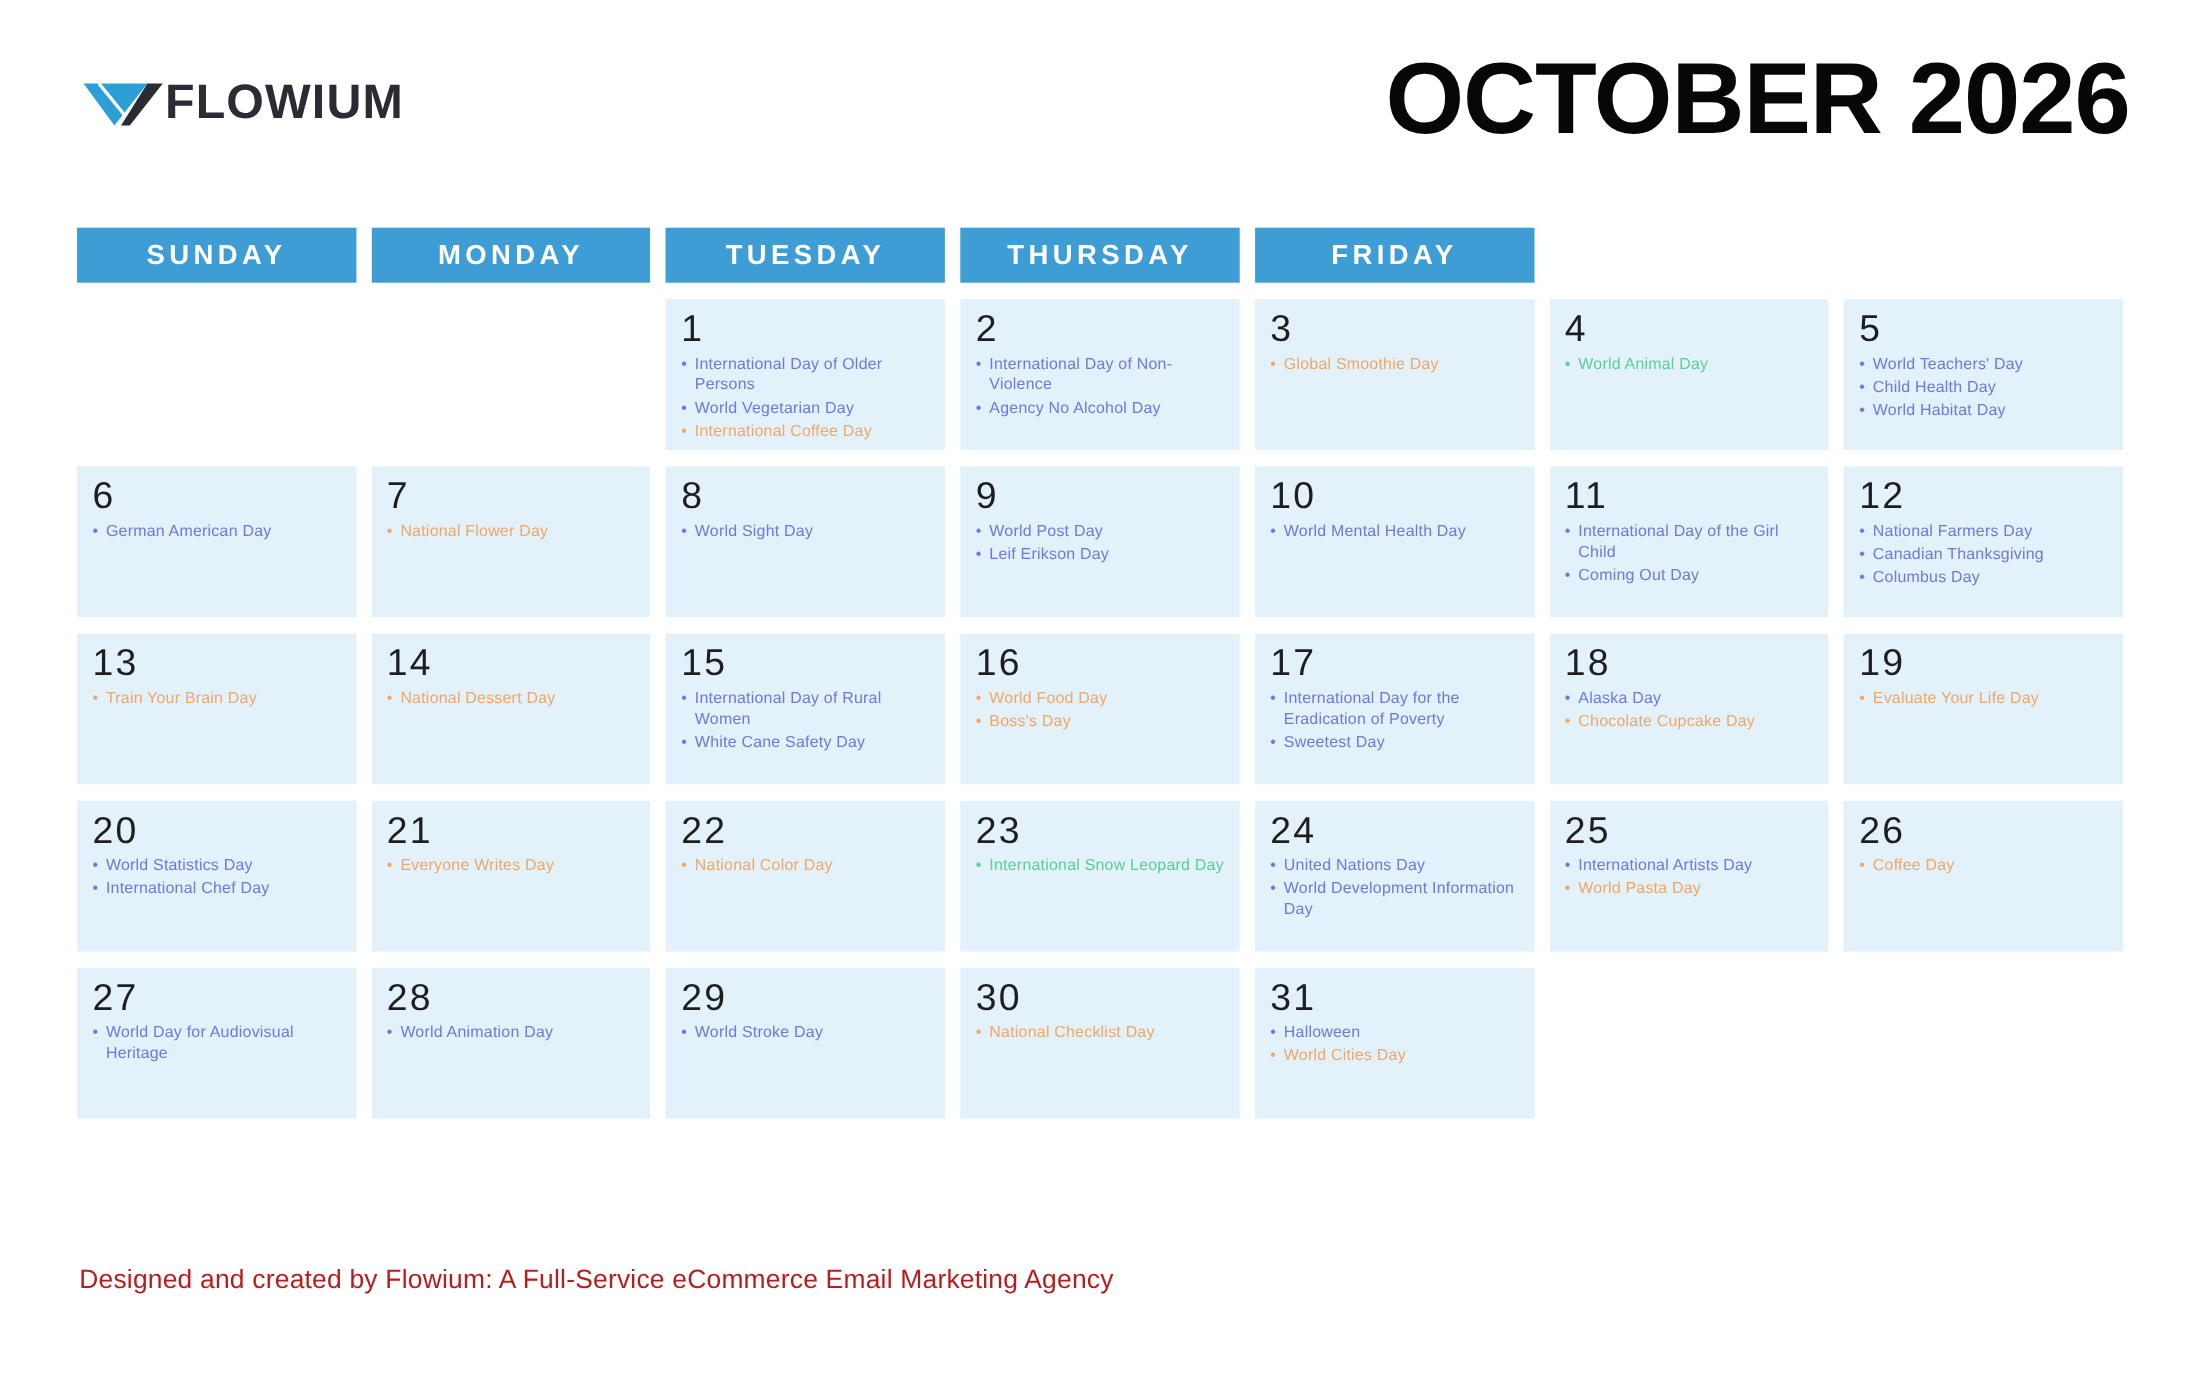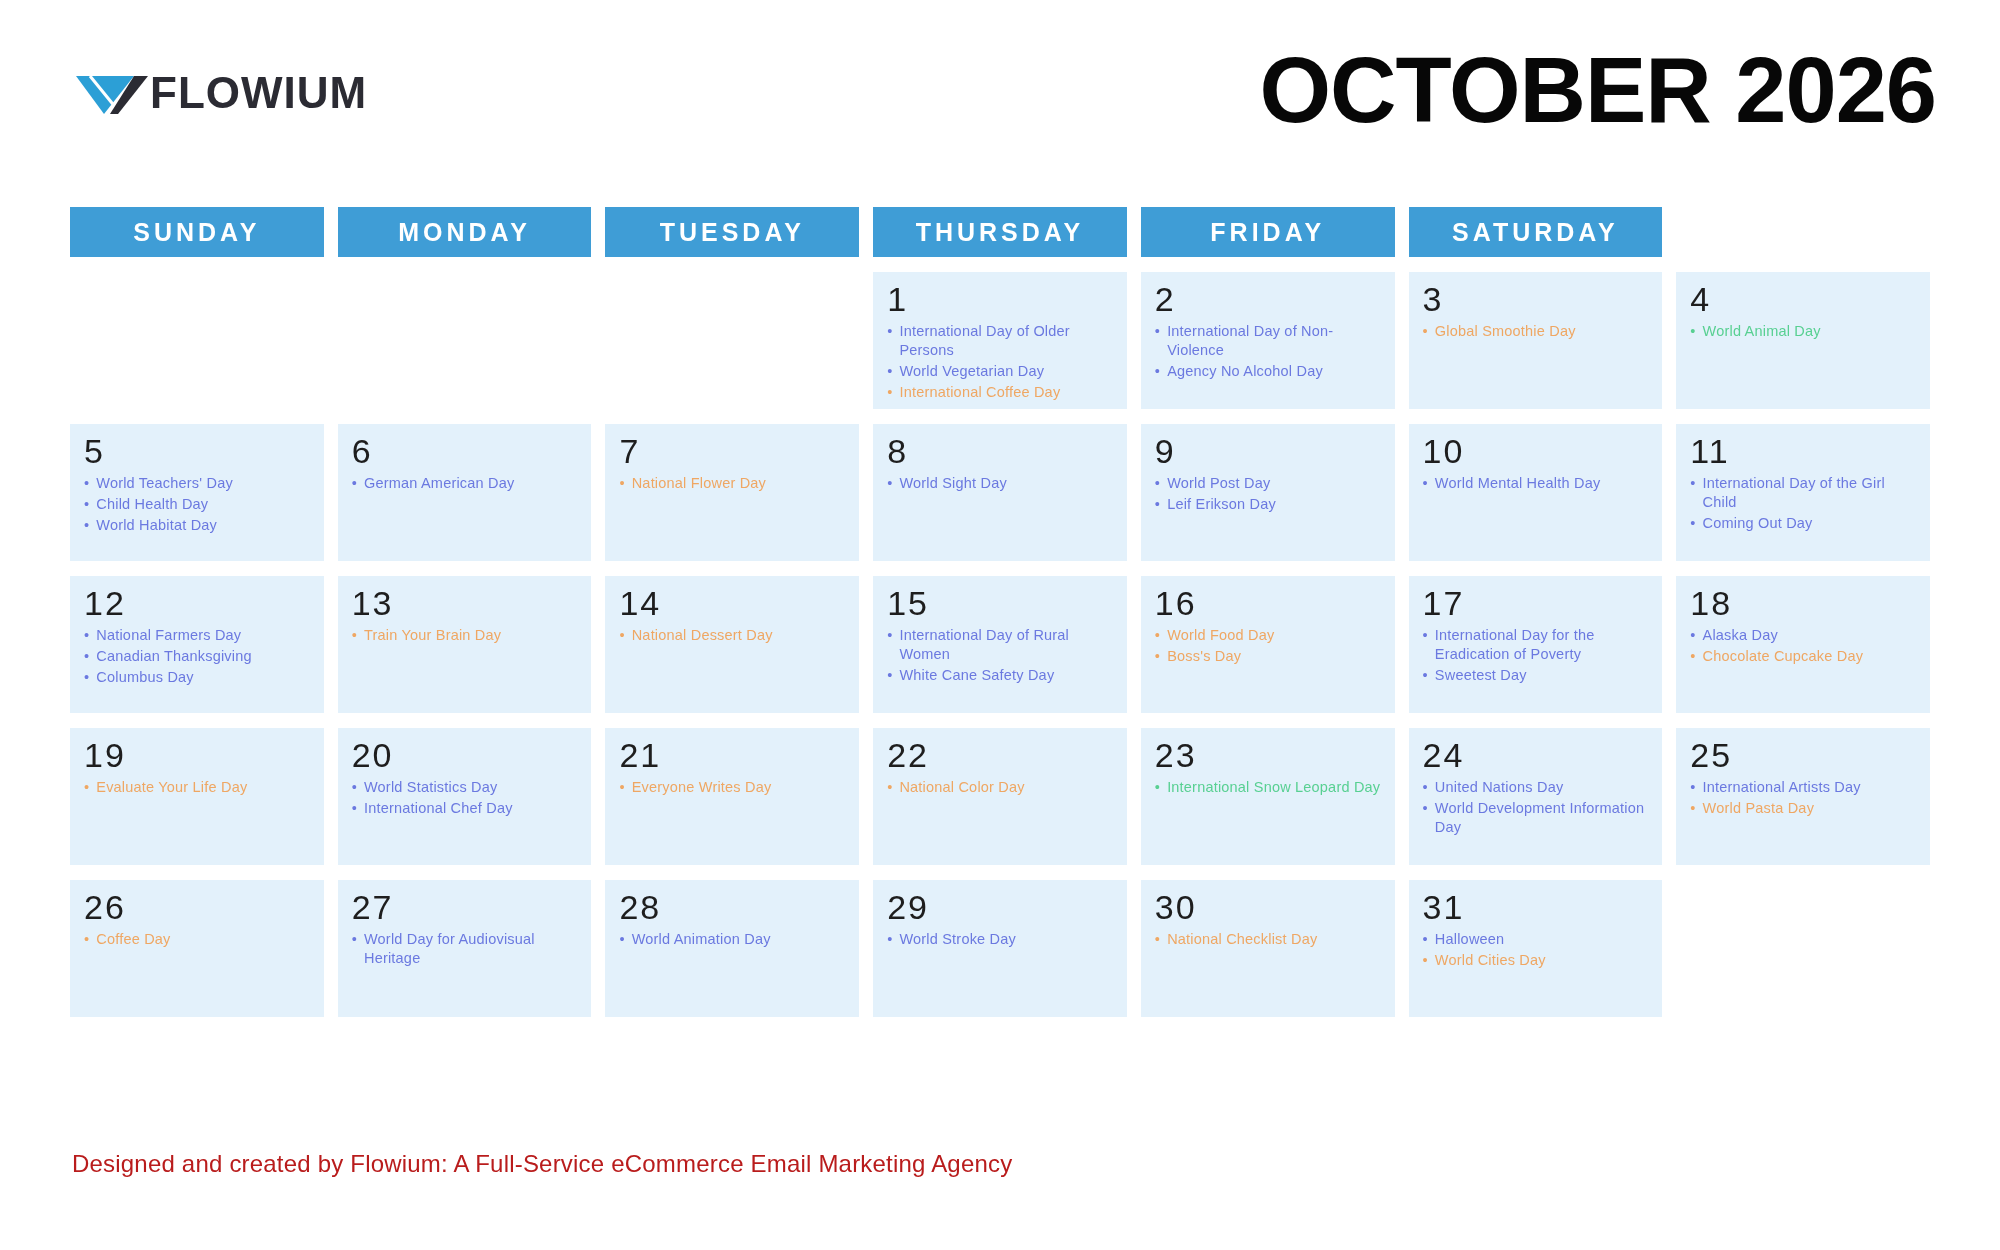--- a/index.html
+++ b/index.html
@@ -81,21 +81,20 @@
   </div>
 
   <div class="page-title">OCTOBER 2026</div>
 
   <div class="calendar" id="calendar-grid">
       <div class="day-header">SUNDAY</div>
       <div class="day-header">MONDAY</div>
       <div class="day-header">TUESDAY</div>
       <div class="day-header">THURSDAY</div>
       <div class="day-header">FRIDAY</div>
-      <div class="day-header">SATURDAY</div>
       <div class="cell empty"></div>
       <div class="cell empty"></div>
       <div class="cell empty"></div>
       <div class="cell empty"></div>
       <div class="cell">
         <div class="day-number">1</div>
         <ul class="events">
           <li class="ev-blue">
             <span class="bullet">•</span>
             <span>International Day of Older Persons</span>

